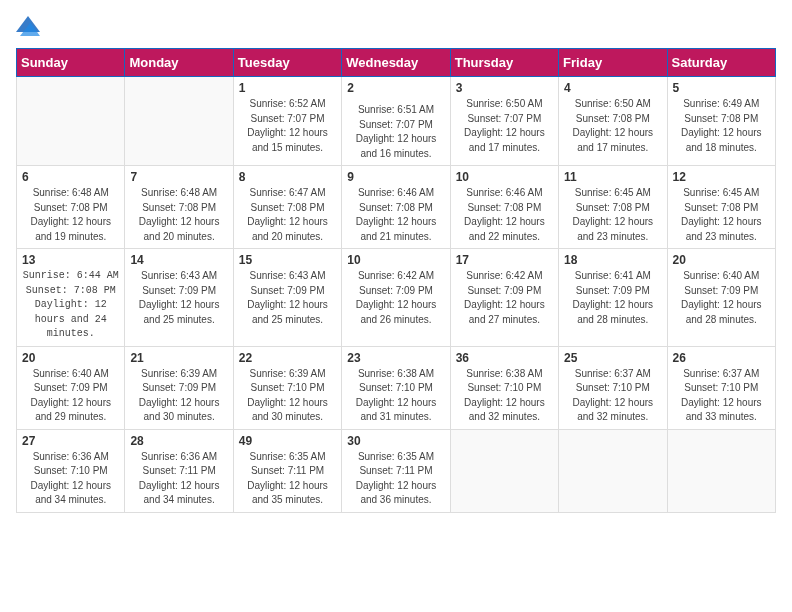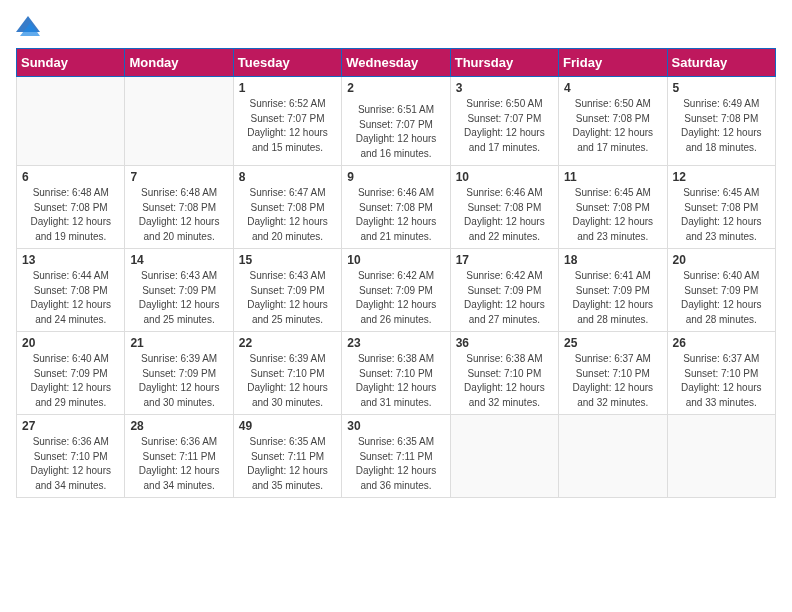--- a/index.html
+++ b/index.html
@@ -193,21 +193,21 @@
         <td>
           <span class="day-number">12</span>
           <div class="day-info" style="white-space: pre-line;">Sunrise: 6:45 AM
 Sunset: 7:08 PM
 Daylight: 12 hours and 23 minutes.</div>
         </td>
       </tr>
       <tr>
         <td>
           <span class="day-number">13</span>
-          <div class="day-info" style="white-space: pre-line;">Sunrise: 6:44 AM
+          <div class="day-info" style="white-space: pre-line; font-family: Liberation Mono, monospace;">Sunrise: 6:44 AM
 Sunset: 7:08 PM
 Daylight: 12 hours and 24 minutes.</div>
         </td>
         <td>
           <span class="day-number">14</span>
           <div class="day-info" style="white-space: pre-line;">Sunrise: 6:43 AM
 Sunset: 7:09 PM
 Daylight: 12 hours and 25 minutes.</div>
         </td>
         <td>

